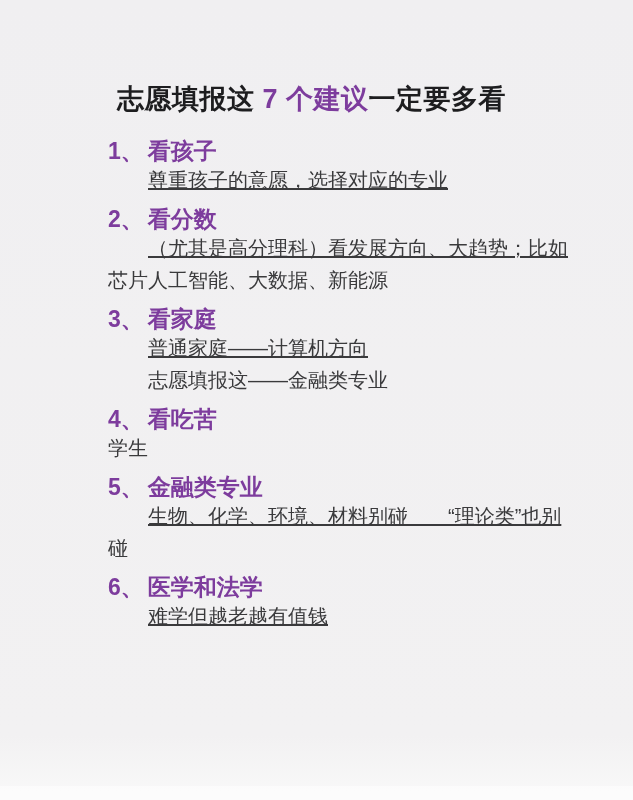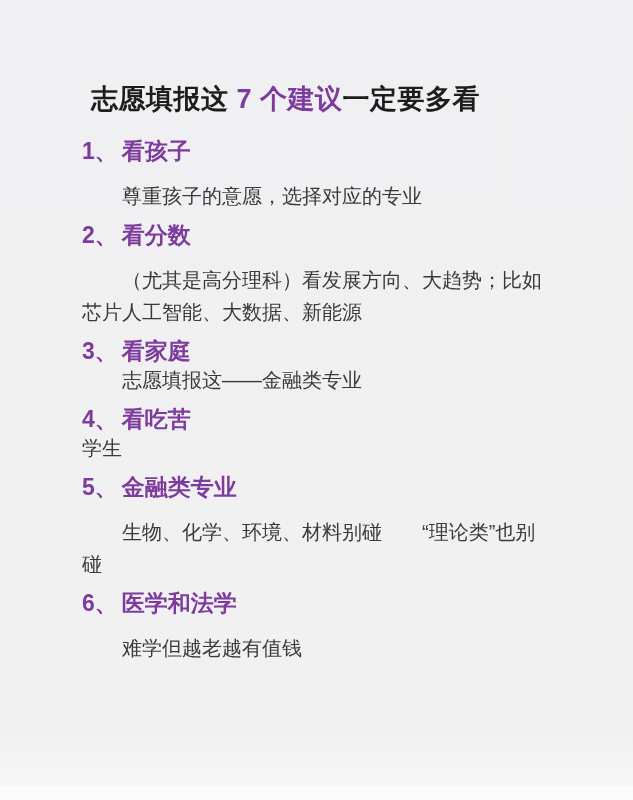--- a/index.html
+++ b/index.html
@@ -10,21 +10,21 @@
   .slide {
     position: relative;
     width: 633px;
     height: 800px;
     background: linear-gradient(180deg, #f0eff1 0%, #f2f1f2 92%, #f9f9f9 100%);
     overflow: hidden;
   }
   .content {
     display: flex;
     flex-direction: column;
-    padding-left: 82px;
+    padding-left: 108px;
     padding-right: 40px;
     box-sizing: border-box;
   }
   .title {
     margin: 84px 0 14px 9px;
     font-size: 27px;
     line-height: 30px;
     font-weight: 700;
     letter-spacing: 0.5px;
     color: #1d1d1f;
@@ -39,21 +39,21 @@
     color: #7d3c9d;
     white-space: nowrap;
   }
   .heading .num { margin-right: 4px; }
   .line {
     font-size: 20px;
     line-height: 32px;
     color: #3a3a3c;
     white-space: nowrap;
   }
-  .line.first { margin-top: 16px; }
+  .line.first { margin-top: 0; text-decoration: underline; }
   .line.indent { text-indent: 40px; }
   .bottom-band {
     position: absolute;
     left: 0; right: 0; bottom: 0;
     height: 14px;
     background: rgba(255,255,255,0.55);
   }
 </style>
 </head>
 <body>
@@ -69,20 +69,21 @@
     </div>
 
     <div class="item">
       <div class="heading"><span class="num">2、</span><span>看分数</span></div>
       <div class="line first indent">（尤其是高分理科）看发展方向、大趋势；比如</div>
       <div class="line">芯片人工智能、大数据、新能源</div>
     </div>
 
     <div class="item">
       <div class="heading"><span class="num">3、</span><span>看家庭</span></div>
+      <div class="line first indent">普通家庭——计算机方向</div>
       <div class="line indent">志愿填报这——金融类专业</div>
     </div>
 
     <div class="item">
       <div class="heading"><span class="num">4、</span><span>看吃苦</span></div>
       <div class="line">学生</div>
     </div>
 
     <div class="item">
       <div class="heading"><span class="num">5、</span><span>金融类专业</span></div>

